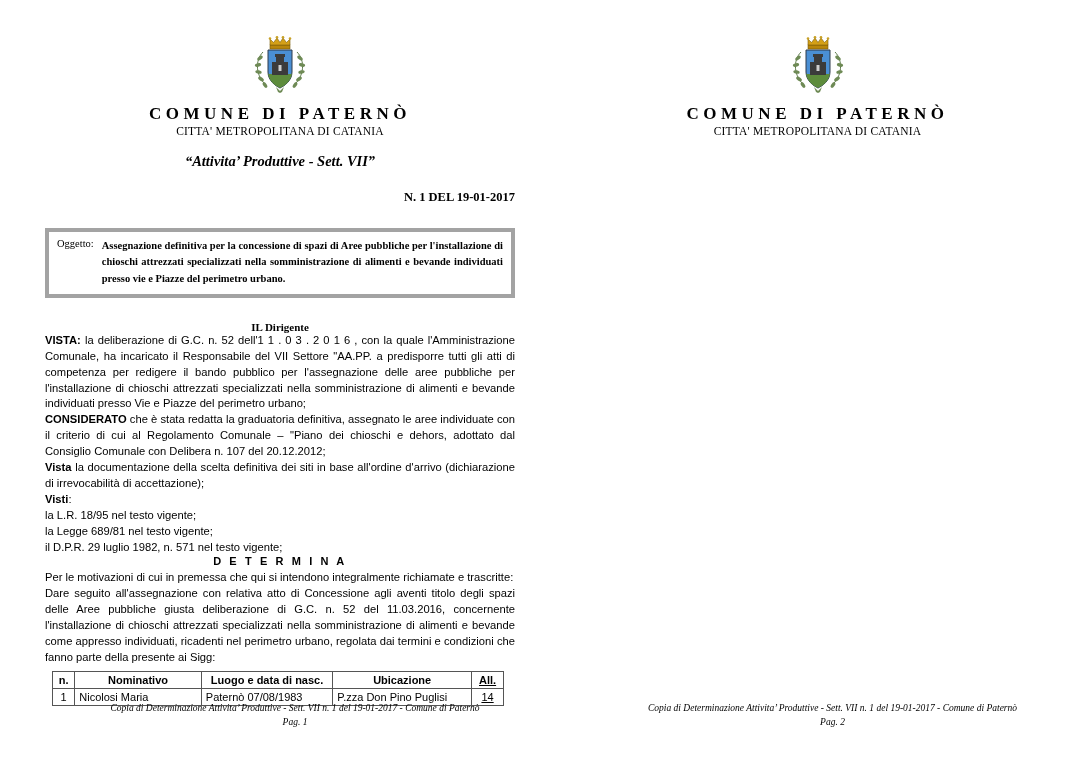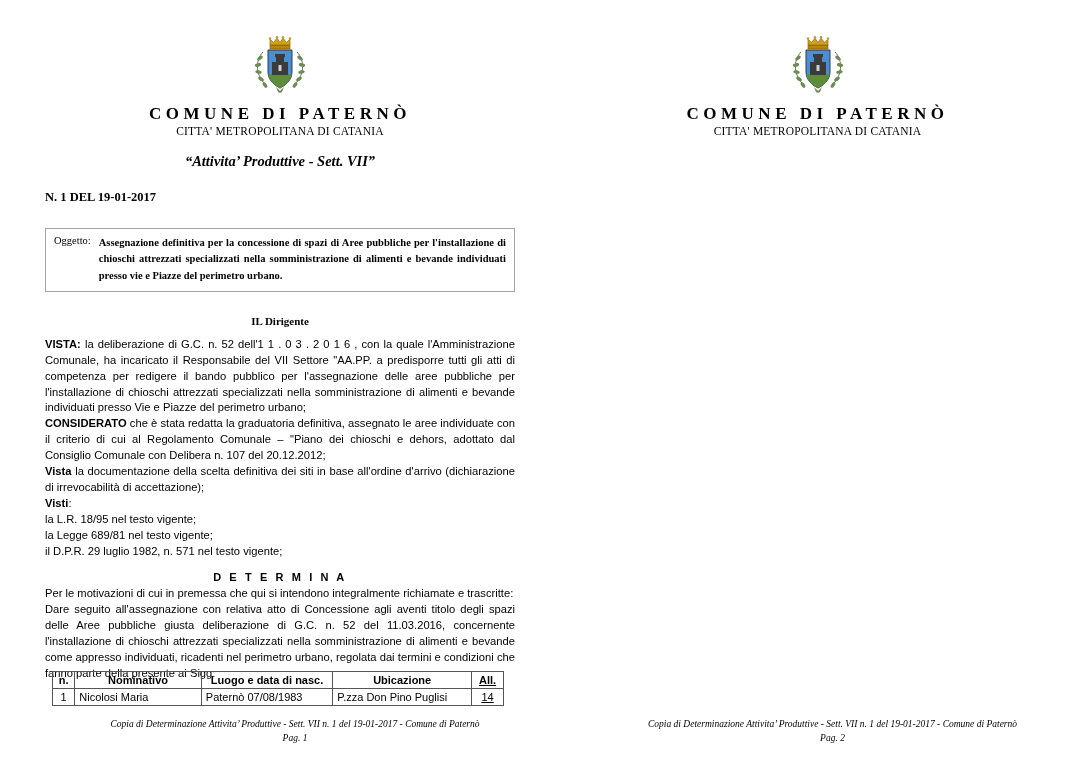--- a/index.html
+++ b/index.html
@@ -46,31 +46,31 @@
     margin-top: 16px;
   }
   .copia-title {
     text-align: center;
     font-family: "Liberation Serif", serif;
     font-weight: bold;
     font-size: 14px;
     margin-top: 17px;
   }
   .numdel {
-    text-align: left;
+    text-align: right;
     font-family: "Liberation Serif", serif;
     font-weight: bold;
     font-size: 12.5px;
     margin-top: 20px;
   }
 
   
   .oggetto-box {
     margin-top: 23px;
-    border: 1px solid #a3a3a3;
+    border: 4px solid #a3a3a3;
     padding: 6px 8px 7px 8px;
     display: flex;
     align-items: flex-start;
   }
   .oggetto-label {
     font-family: "Liberation Serif", serif;
     font-size: 10.5px;
     white-space: nowrap;
     padding-right: 8px;
     padding-top: 0px;
@@ -84,28 +84,26 @@
     flex: 1;
   }
 
   
   .center-head {
     text-align: center;
     font-family: "Liberation Serif", serif;
     font-weight: bold;
     font-size: 11px;
     margin-top: 23px;
-    margin-bottom: 10px;
   }
   .determina-head {
     text-align: center;
     font-weight: bold;
     font-size: 11px;
     letter-spacing: 2.6px;
-    margin-top: 12px;
     margin-bottom: 3px;
   }
   .para {
     font-size: 11.2px;
     line-height: 1.42;
     text-align: justify;
     margin: 0;
   }
   .para.nj { text-align: left; }
   .para b { font-weight: bold; }
@@ -129,21 +127,21 @@
   .c-luo { width: 142px; text-align: left; }
   .c-ubi { width: 160px; text-align: left; }
   .c-all { width: 38px;  text-align: center; text-decoration: underline; }
 
   .tbl1-wrap { position: absolute; left: 52px; bottom: 62px; width: 452px; }
 
   
   .footer {
     position: absolute;
     left: 0; right: 0;
-    bottom: 22px;
+    bottom: 38px;
     text-align: center;
     font-family: "Liberation Serif", serif;
     font-style: italic;
     font-size: 9.5px;
     line-height: 1.45;
     padding-left: 30px;
   }
   .footer .pg { font-style: italic; }
 </style>
 </head>

